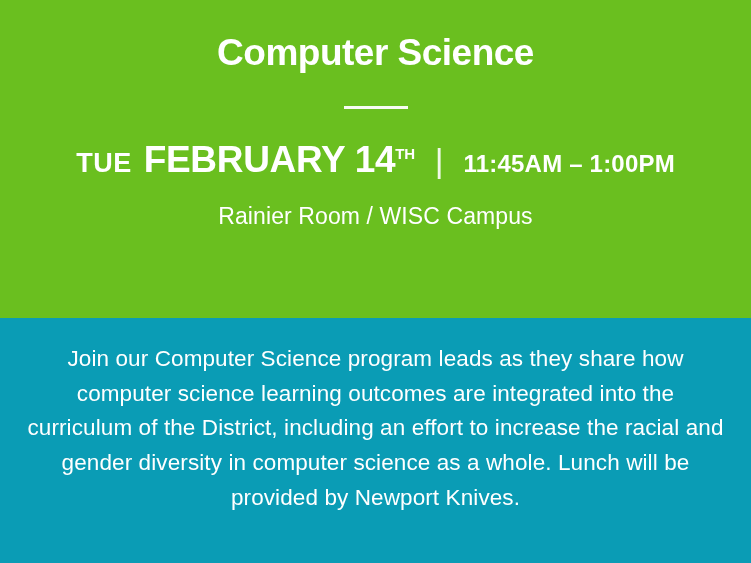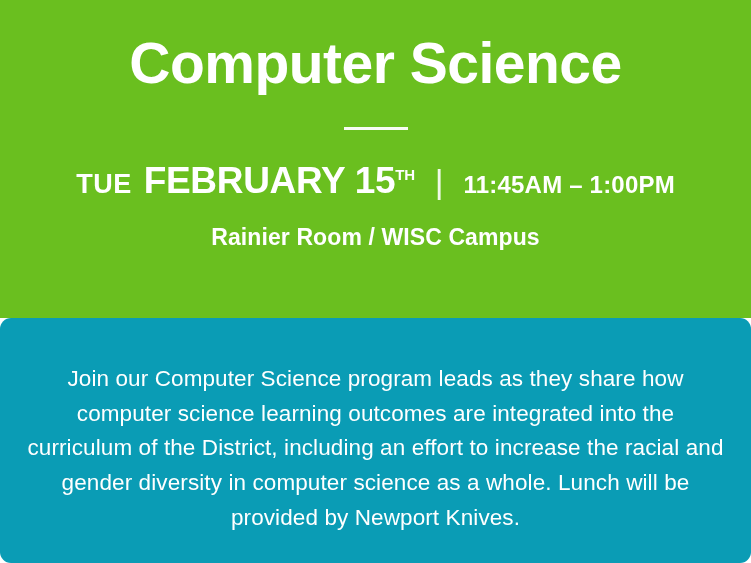--- a/index.html
+++ b/index.html
@@ -25,21 +25,21 @@
     color: #ffffff;
     height: 318px;
     box-sizing: border-box;
     padding: 34px 30px 0 30px;
     text-align: center;
     display: flex;
     flex-direction: column;
     align-items: center;
   }
   .hero-title {
-    font-size: 57px;
+    font-size: 37px;
     font-weight: bold;
     letter-spacing: -0.5px;
     line-height: 1.05;
     margin: 0;
     padding: 0;
   }
   .divider {
     width: 64px;
     height: 3px;
     background: #ffffff;
@@ -74,38 +74,37 @@
     margin: 0 20px;
     opacity: 0.9;
   }
   .time {
     font-size: 24px;
     font-weight: bold;
     letter-spacing: 0.2px;
   }
   .venue {
     font-size: 23px;
-    font-weight: bold;
+    font-weight: normal;
     margin-top: 22px;
     letter-spacing: 0.1px;
   }
   .address {
     font-size: 18px;
     font-weight: normal;
     margin-top: 7px;
     letter-spacing: 0.1px;
   }
   .body-section {
     background: #0a9cb5;
     color: #ffffff;
     flex: 1;
     box-sizing: border-box;
-    padding: 44px 26px 0 26px;
+    padding: 24px 26px 0 26px;
     text-align: center;
-    border-radius: 11px;
   }
   .body-text {
     font-size: 22.5px;
     line-height: 1.54;
     font-weight: normal;
     margin: 0;
     letter-spacing: 0.1px;
   }
 </style>
 </head>
@@ -113,21 +112,21 @@
 
 <div class="flyer">
 
   <div class="hero">
     <h1 class="hero-title">Computer Science</h1>
 
     <div class="divider"></div>
 
     <div class="datetime-row">
       <span class="day">TUE</span>
-      <span class="date"><span>FEBRUARY 15</span><span class="sup">TH</span></span>
+      <span class="date"><span>FEBRUARY 14</span><span class="sup">TH</span></span>
       <span class="pipe">|</span>
       <span class="time">11:45AM – 1:00PM</span>
     </div>
 
     <div class="venue">Rainier Room / WISC Campus</div>
   </div>
 
   <div class="body-section">
     <p class="body-text">Join our Computer Science program leads as they share how computer science learning outcomes are integrated into the curriculum of the District, including an effort to increase the racial and gender diversity in computer science as a whole. Lunch will be provided by Newport Knives.</p>
   </div>

